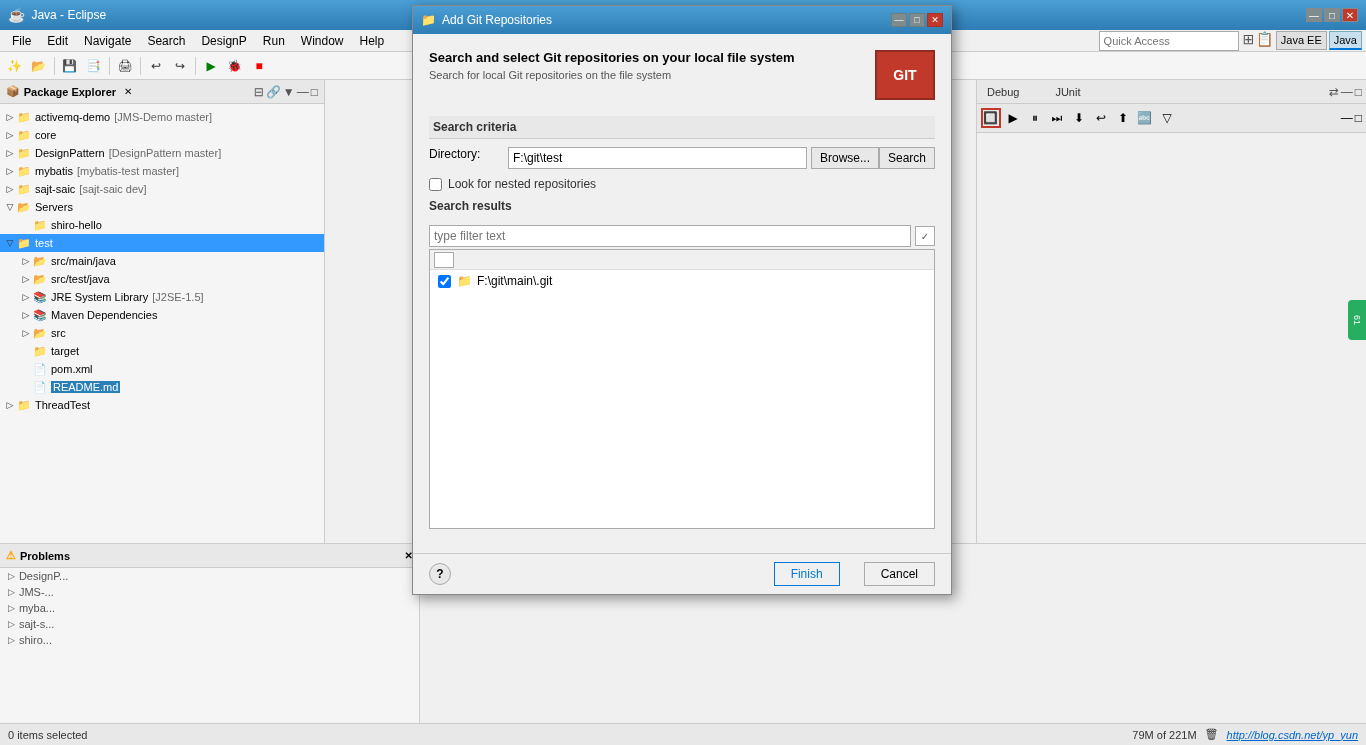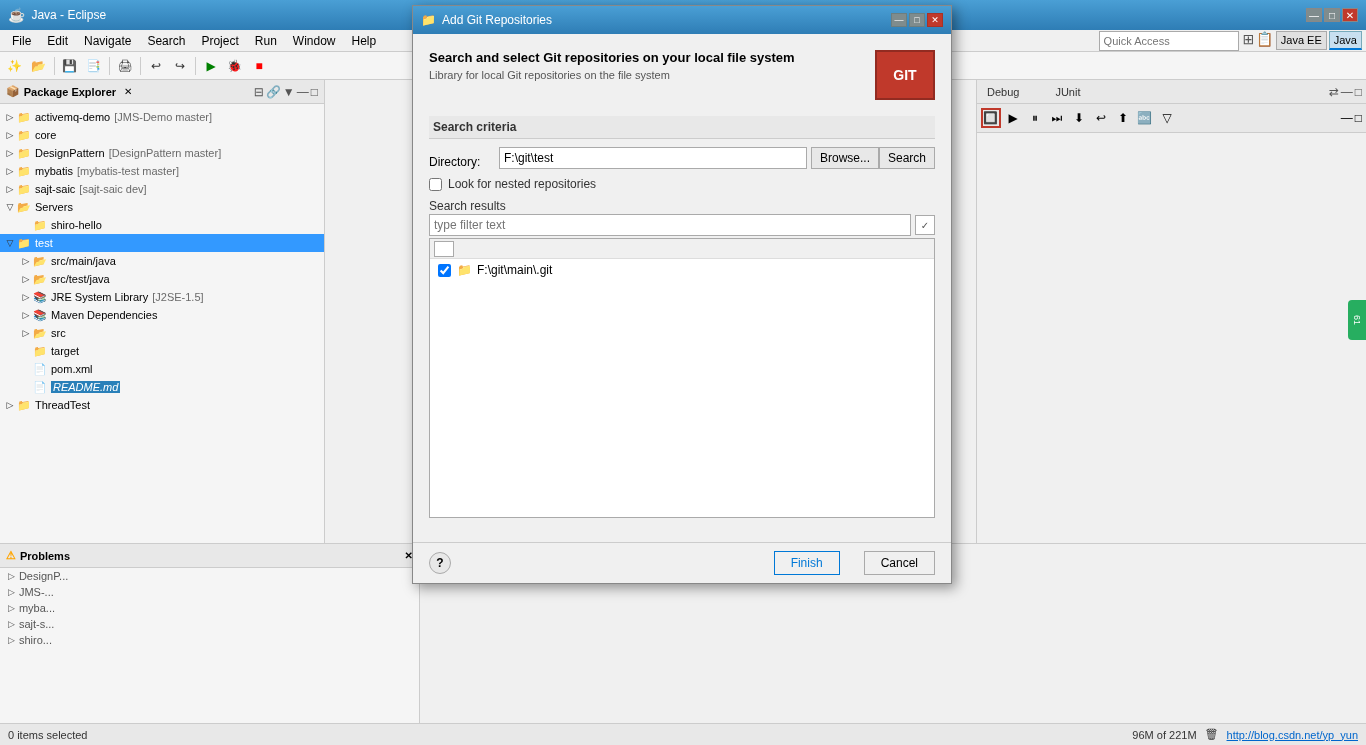--- a/index.html
+++ b/index.html
@@ -83,23 +83,23 @@
     .modal-win-btn.max { background: #7f8c8d; border: 1px solid #6d7e7f; color: white; }
 
     .modal-body { padding: 16px; }
     .modal-header-section { display: flex; justify-content: space-between; align-items: flex-start; margin-bottom: 16px; }
     .modal-header-text h2 { font-size: 13px; font-weight: bold; color: #000; margin-bottom: 4px; }
     .modal-header-text p { font-size: 11px; color: #555; }
     .git-logo { width: 60px; height: 50px; background: #c0392b; display: flex; align-items: center; justify-content: center; color: white; font-weight: bold; font-size: 14px; border: 2px solid #922b21; }
 
     .section-title { font-size: 12px; font-weight: bold; color: #333; margin-bottom: 8px; padding: 4px; background: #e8e8e8; border-bottom: 1px solid #ccc; }
 
-    .form-row { display: flex; align-items: flex-end; margin-bottom: 8px; }
+    .form-row { display: flex; align-items: flex-start; margin-bottom: 8px; }
     .form-label { font-size: 12px; width: 70px; flex-shrink: 0; }
-    .form-input { flex: 1; height: 22px; border: 1px solid #aaa; padding: 0 4px; font-size: 12px; background: white; }
+    .form-input { flex: 1; height: 22px; border: 1px solid #aaa; padding: 0 4px; font-size: 12px; background: white; margin-left: 9px; }
     .form-btn { margin-left: 4px; height: 22px; padding: 0 8px; font-size: 12px; background: #e8e8e8; border: 1px solid #aaa; cursor: pointer; }
     .search-btn { height: 22px; padding: 0 8px; font-size: 12px; background: #e8e8e8; border: 1px solid #aaa; cursor: pointer; }
 
     .checkbox-row { display: flex; align-items: center; gap: 6px; margin-bottom: 8px; }
     .checkbox-row input { cursor: pointer; }
     .checkbox-row label { font-size: 12px; color: #333; cursor: pointer; }
 
     .results-section { margin-bottom: 8px; }
     .results-filter { width: 100%; height: 22px; border: 1px solid #aaa; padding: 0 4px; font-size: 12px; background: white; color: #999; }
     .results-list { border: 1px solid #aaa; background: white; height: 280px; overflow-y: auto; margin-top: 2px; position: relative; }
@@ -133,21 +133,21 @@
       <div class="win-btn max">□</div>
       <div class="win-btn close">✕</div>
     </div>
   </div>
 
   <div class="menu-bar">
     <div class="menu-item">File</div>
     <div class="menu-item">Edit</div>
     <div class="menu-item">Navigate</div>
     <div class="menu-item">Search</div>
-    <div class="menu-item">Project</div>
+    <div class="menu-item">DesignP</div>
     <div class="menu-item">Run</div>
     <div class="menu-item">Window</div>
     <div class="menu-item">Help</div>
     <div class="quick-access">
       <input type="text" style="width: 140px; height: 20px; border: 1px solid rgb(170, 170, 170); padding: 0px 4px; font-size: 11px;" placeholder="Quick Access">
       <div style="display:flex;gap:2px;">
         <span style="cursor:pointer;font-size:14px;color:#555;">⊞</span>
         <span style="cursor:pointer;font-size:14px;color:#555;">📋</span>
         <span style="font-size:11px;padding:2px 4px;background:#e0e0e0;border:1px solid #aaa;cursor:pointer;">Java EE</span>
         <span style="font-size:11px;padding:2px 4px;background:#c8dff0;border:1px solid #7ab;cursor:pointer;border-bottom:2px solid #0078d7;">Java</span>
@@ -298,21 +298,21 @@
           <span class="tree-indent" style="width:16px;"></span>
           <span class="tree-arrow"></span>
           <span class="tree-icon" style="color:#e07b39;">📄</span>
           <span class="tree-label">pom.xml</span>
         </div>
 
         <div class="tree-item">
           <span class="tree-indent" style="width:16px;"></span>
           <span class="tree-arrow"></span>
           <span class="tree-icon" style="color:#2980b9;">📄</span>
-          <span class="tree-label" style="background:#2980b9;color:white;padding:0 2px;font-style:italic;">README.md</span>
+          <span class="tree-label" style="background:#2980b9;color:white;padding:0 2px;">README.md</span>
         </div>
 
         <div class="tree-item">
           <span class="tree-indent" style="width:0px;"></span>
           <span class="tree-arrow">▷</span>
           <span class="tree-icon icon-project">📁</span>
           <span class="tree-label">ThreadTest</span>
         </div>
       </div>
     </div>
@@ -385,23 +385,23 @@
           <span>shiro...</span>
         </div>
       </div>
     </div>
     <div style="flex:1;background:#f0f0f0;"></div>
   </div>
 
   <div class="status-bar">
     <div class="status-left">0 items selected</div>
     <div class="status-right">
-      <span>96M of 221M</span>
+      <span>79M of 221M</span>
       <span style="cursor:pointer;">🗑</span>
-      <span style="color:#0066cc;cursor:pointer;text-decoration:underline;">http://blog.csdn.net/yp_yun</span>
+      <span style="color:#0066cc;cursor:pointer;text-decoration:underline;font-style:italic;">http://blog.csdn.net/yp_yun</span>
     </div>
   </div>
 
   <div class="modal-overlay">
     <div class="modal">
 
       <div class="modal-titlebar">
         <div class="modal-title-left">
           <span style="font-size:12px;">📁</span>
           <span>Add Git Repositories</span>
@@ -411,41 +411,41 @@
           <div class="modal-win-btn max">□</div>
           <div class="modal-win-btn close">✕</div>
         </div>
       </div>
 
       <div class="modal-body">
 
         <div class="modal-header-section">
           <div class="modal-header-text">
             <h2>Search and select Git repositories on your local file system</h2>
-            <p>Library for local Git repositories on the file system</p>
+            <p>Search for local Git repositories on the file system</p>
           </div>
           <div class="git-logo">
             <span>GIT</span>
           </div>
         </div>
 
         <div class="section-title">Search criteria</div>
         <div class="form-row" style="margin-top:8px;">
           <span class="form-label">Directory:</span>
           <input type="text" class="form-input" value="F:\git\test" style="">
           <button class="form-btn">Browse...</button>
           <button class="search-btn">Search</button>
         </div>
         <div class="checkbox-row">
           <input type="checkbox" id="nested-repos" style="">
           <label for="nested-repos">Look for nested repositories</label>
         </div>
 
         <div class="results-section">
-          <div style="font-size:12px;font-weight:normal;color:#333;margin-bottom:1px;">Search results</div>
+          <div style="font-size:12px;font-weight:bold;color:#333;margin-bottom:12px;">Search results</div>
           <div style="display:flex;align-items:center;gap:4px;">
             <input type="text" class="results-filter" style="flex: 1 1 0%;" placeholder="type filter text">
             <div class="corner-checkbox">
               <span style="font-size:10px;color:#555;">✓</span>
             </div>
           </div>
           <div class="results-list">
 
             <div style="height:20px;background:#f0f0f0;border-bottom:1px solid #ddd;display:flex;align-items:center;padding:0 4px;">
               <div style="width:20px;height:16px;border:1px solid #aaa;background:white;display:flex;align-items:center;justify-content:center;margin-right:4px;">

